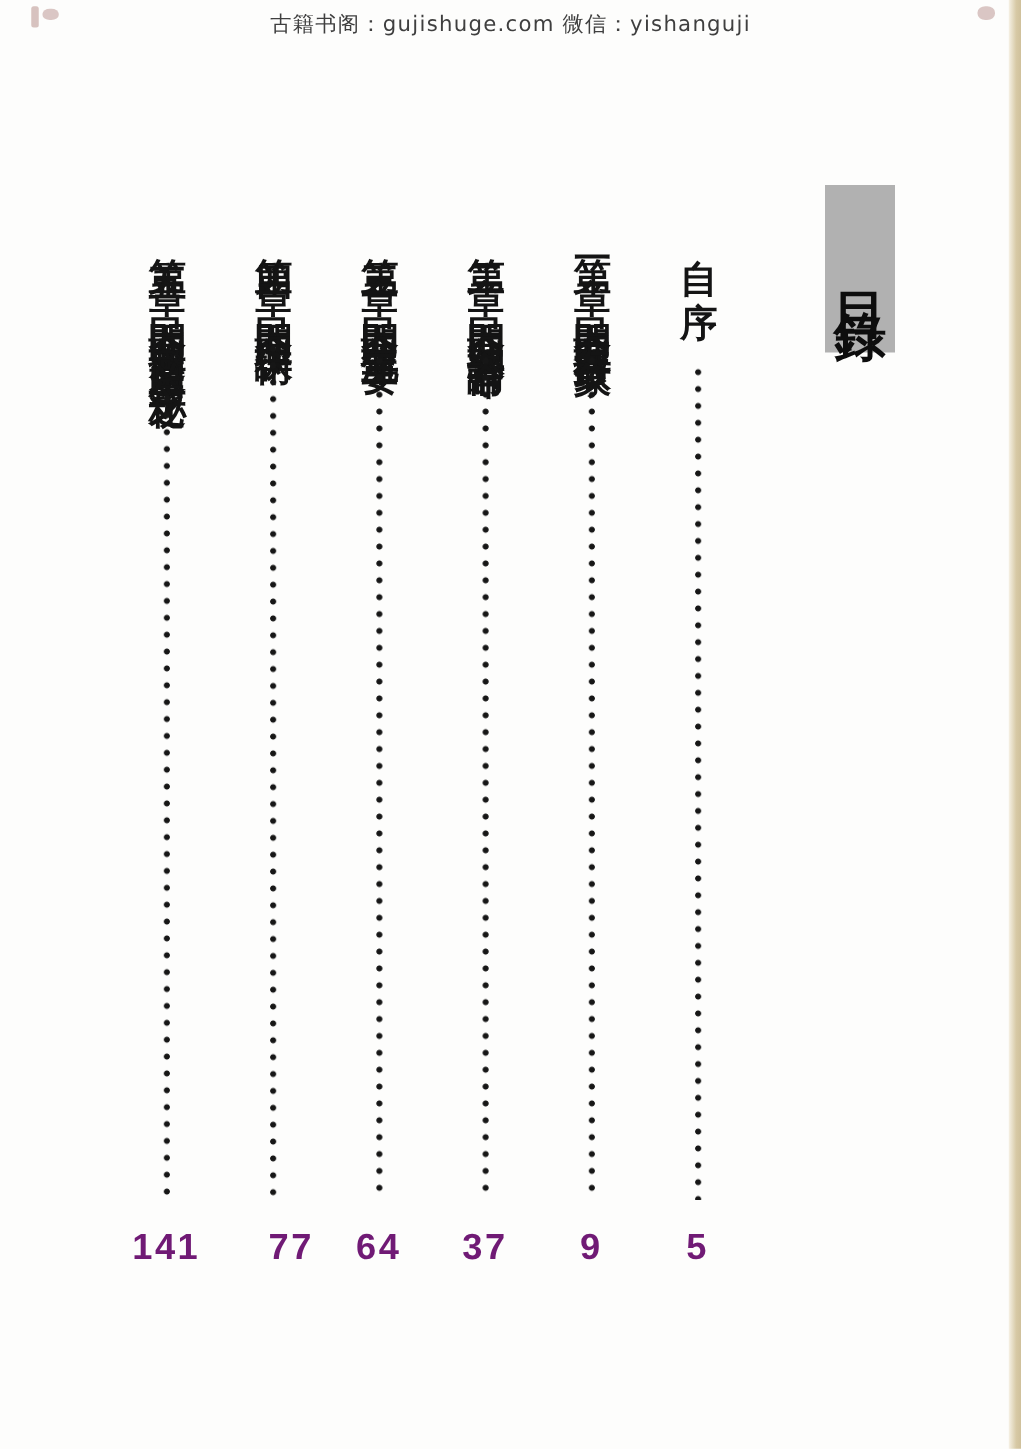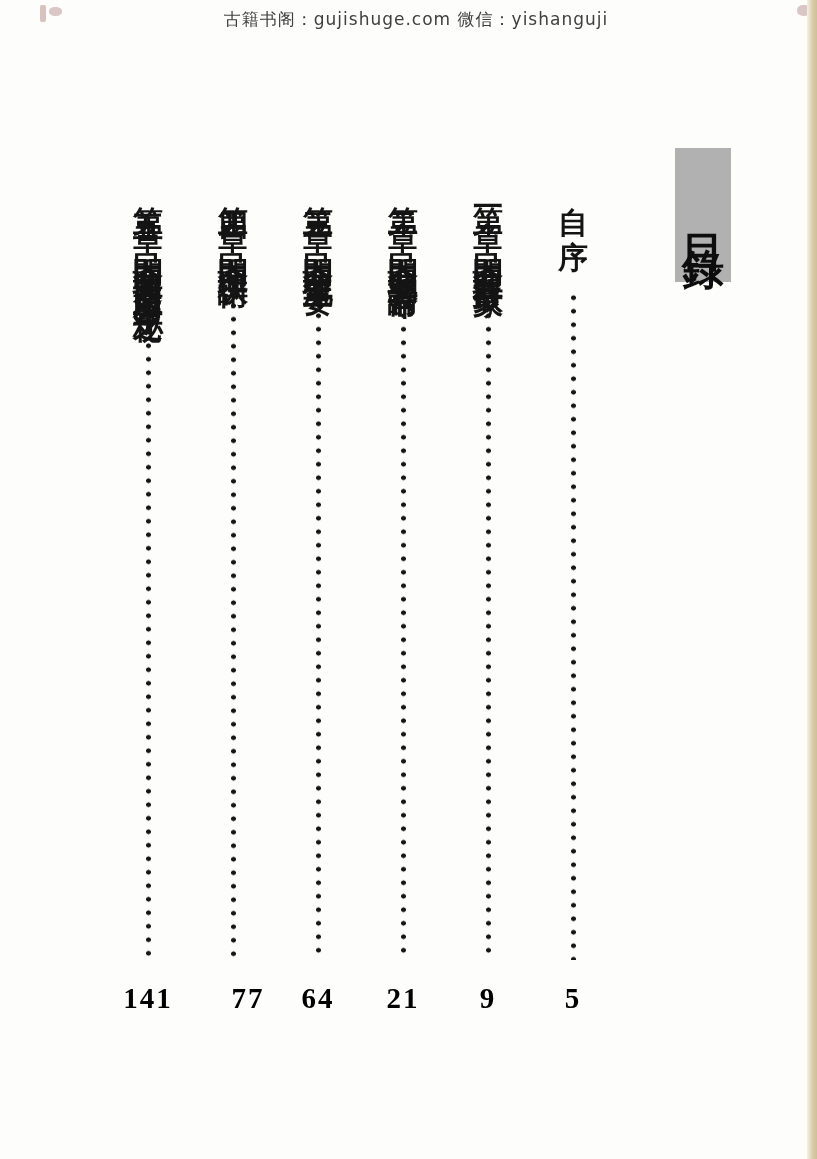--- a/index.html
+++ b/index.html
@@ -6,21 +6,20 @@
   body{
     width:817px;height:1159px;
     background:#fdfdfc;
     font-family:"DejaVu Sans",sans-serif;
     position:relative;
     overflow:hidden;
   }
   .page{
     position:absolute;inset:0;
     background:#fdfdfc;
-    margin-left:15px;
   }
   
   .edge-strip{
     position:absolute;top:0;right:0;bottom:0;width:10px;
     background:linear-gradient(to right,#f6f1e5 0%,#e6ddc5 30%,#d7c9a5 60%,#cfc09b 100%);
   }
   
   .mark{position:absolute;border-radius:45%;}
   .mark-left-bar{left:25px;top:5px;width:6px;height:17px;background:rgba(128,58,50,0.30);border-radius:2px;}
   .mark-left-blob{left:34px;top:7px;width:13px;height:9px;background:rgba(128,58,50,0.28);}
@@ -68,21 +67,21 @@
     flex:1 1 auto;width:5px;min-height:30px;margin-top:12px;
     background-image:radial-gradient(circle at 50% 50%,#161616 2.1px,rgba(0,0,0,0) 2.7px);
     background-size:5px 13.5px;background-repeat:repeat-y;background-position:center top;
   }
   .col-0 .dots{margin-top:42px;}
   
   .pagenum{
     position:absolute;top:982px;width:90px;
     text-align:center;
     font-size:29px;font-weight:bold;letter-spacing:2px;
-    color:#000000;font-family:Liberation Serif, serif;
+    color:#701a75;font-family:Liberation Sans, sans-serif;
   }
   .pn-0{left:513px;}
   .pn-1{left:428px;}
   .pn-2{left:343px;}
   .pn-3{left:258px;}
   .pn-4{left:188px;}
   .pn-5{left:88px;}
 </style>
 </head>
 <body>
@@ -134,19 +133,19 @@
 
   <div class="toc-col col-5">
     <div class="vtext chapter">第五章</div>
     <div class="chap-gap"></div>
     <div class="vtext entry-title">民間命理趨吉避凶（千年之秘）</div>
     <div class="dots"></div>
   </div>
 
   <div class="pagenum pn-0">5</div>
   <div class="pagenum pn-1">9</div>
-  <div class="pagenum pn-2">21</div>
+  <div class="pagenum pn-2">37</div>
   <div class="pagenum pn-3">64</div>
   <div class="pagenum pn-4">77</div>
   <div class="pagenum pn-5">141</div>
 
   <div class="edge-strip"></div>
 </div>
 
 </body></html>

